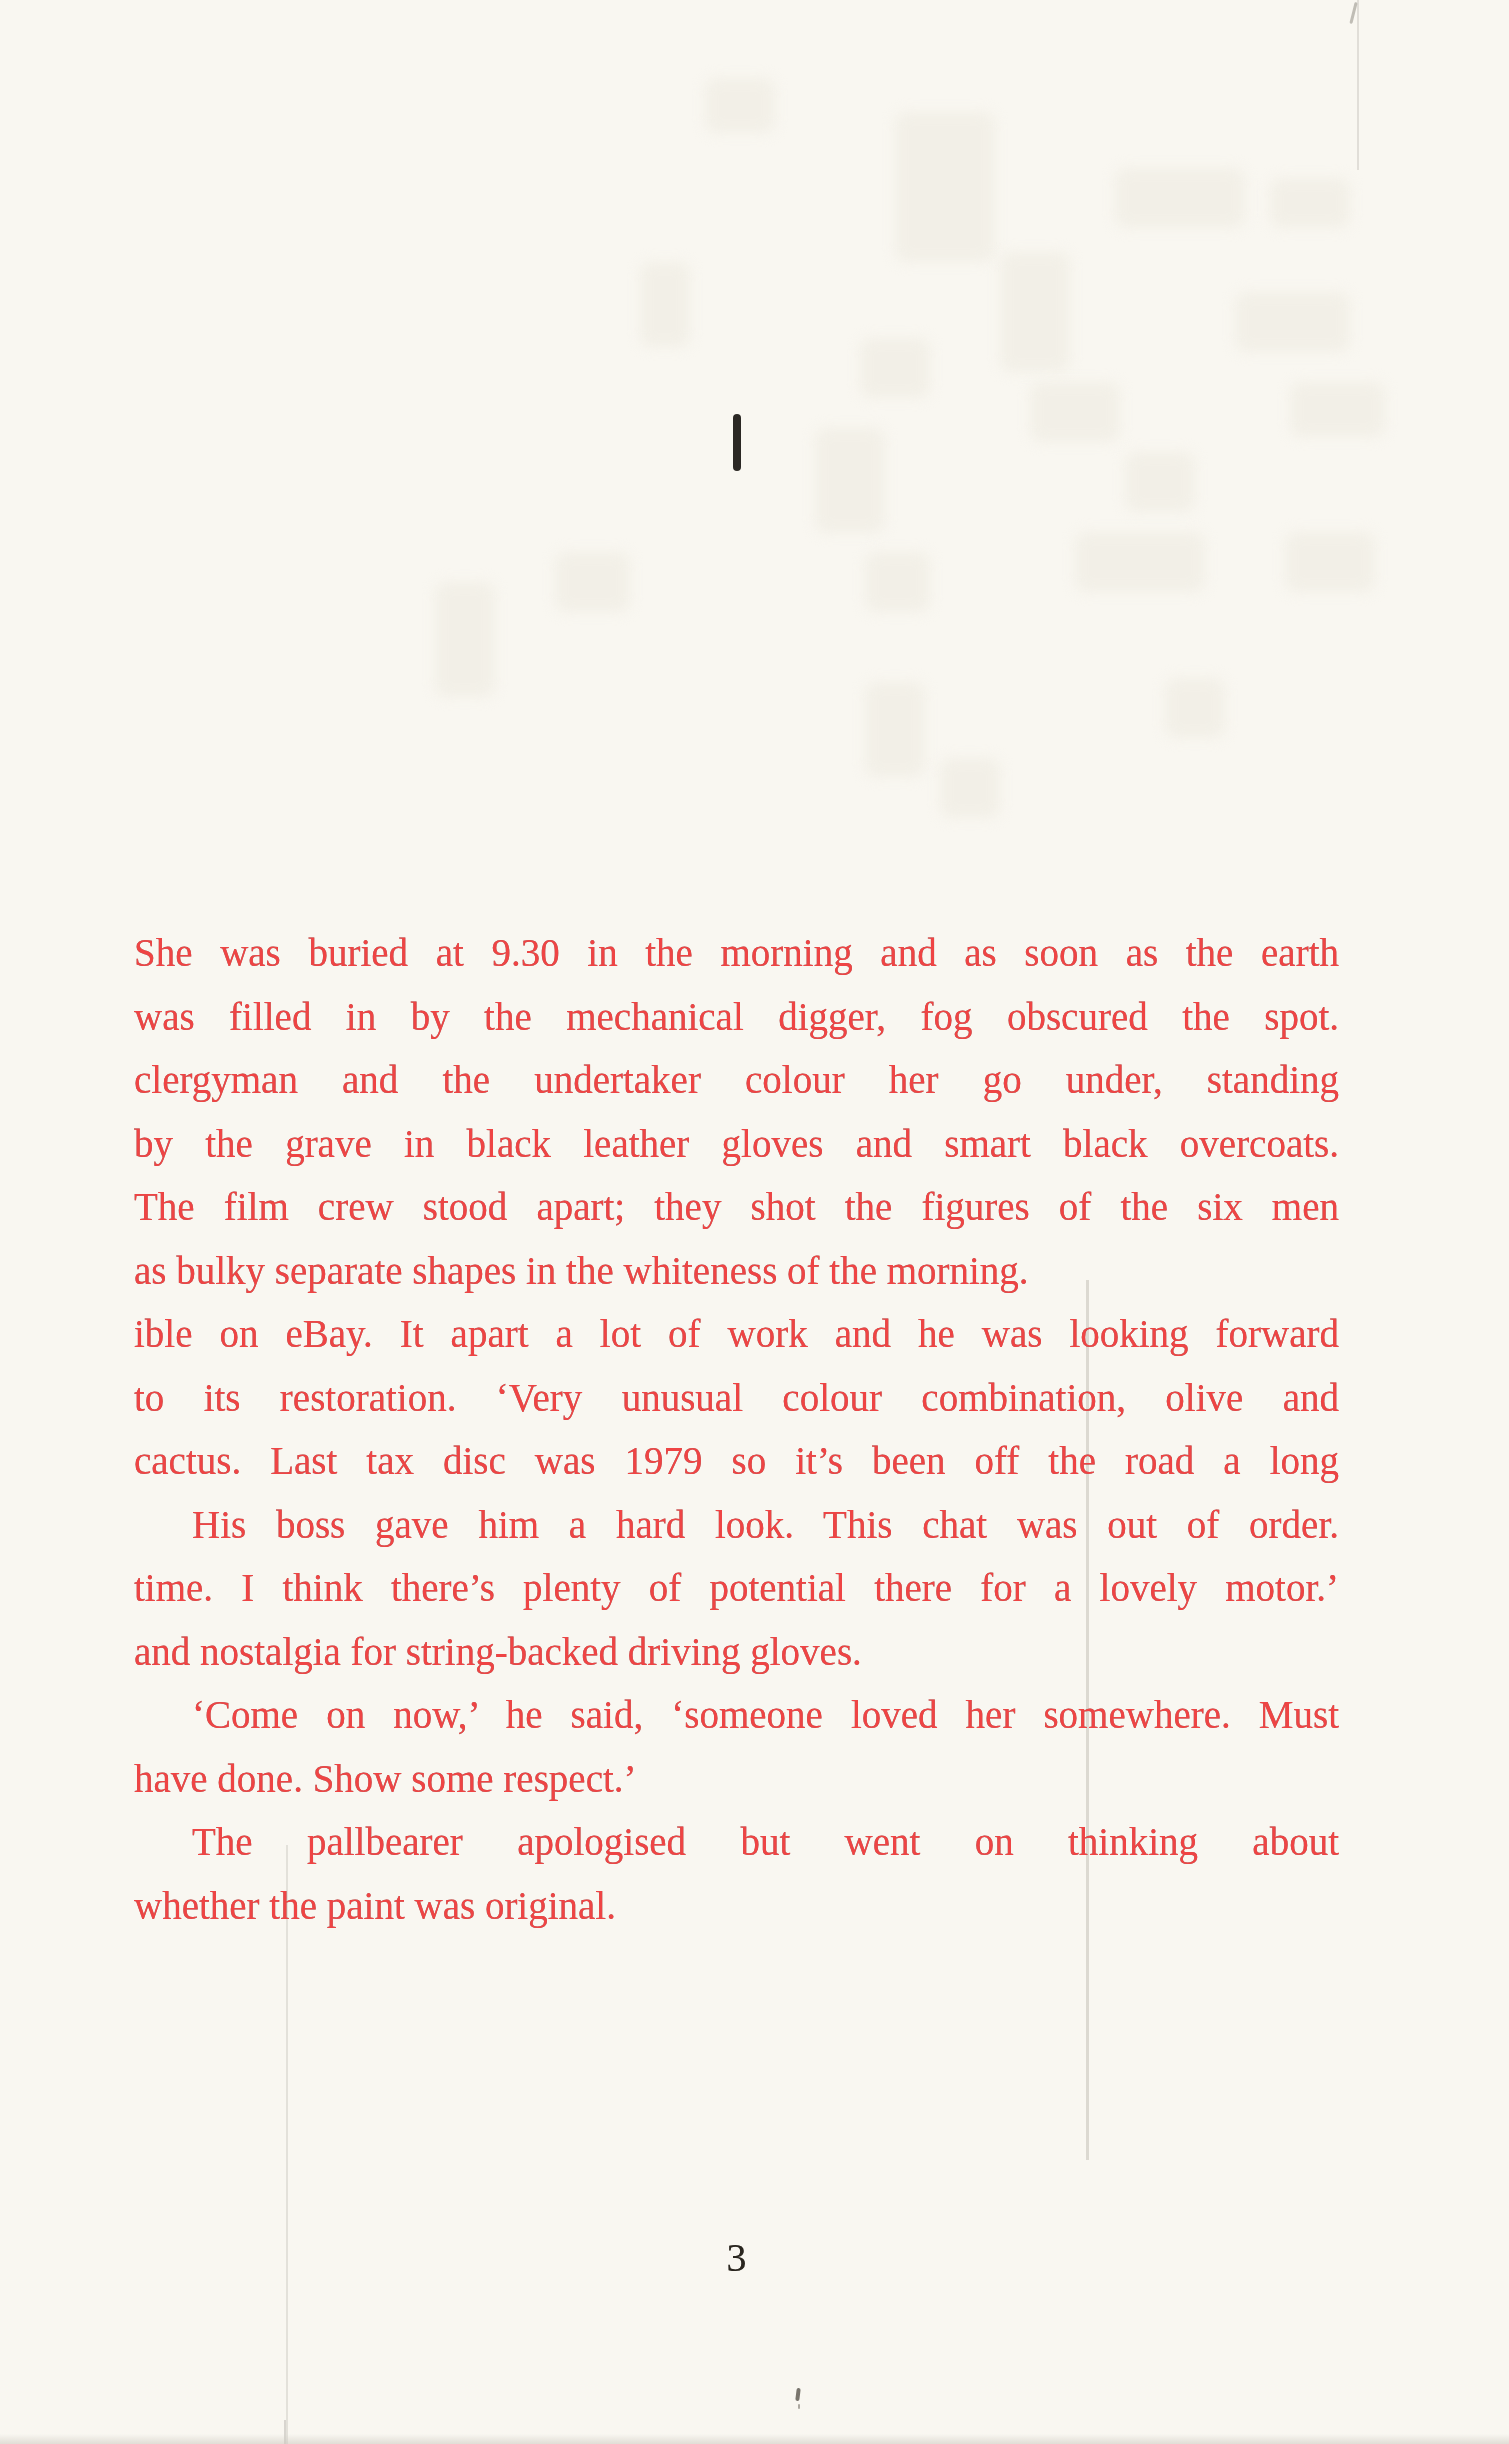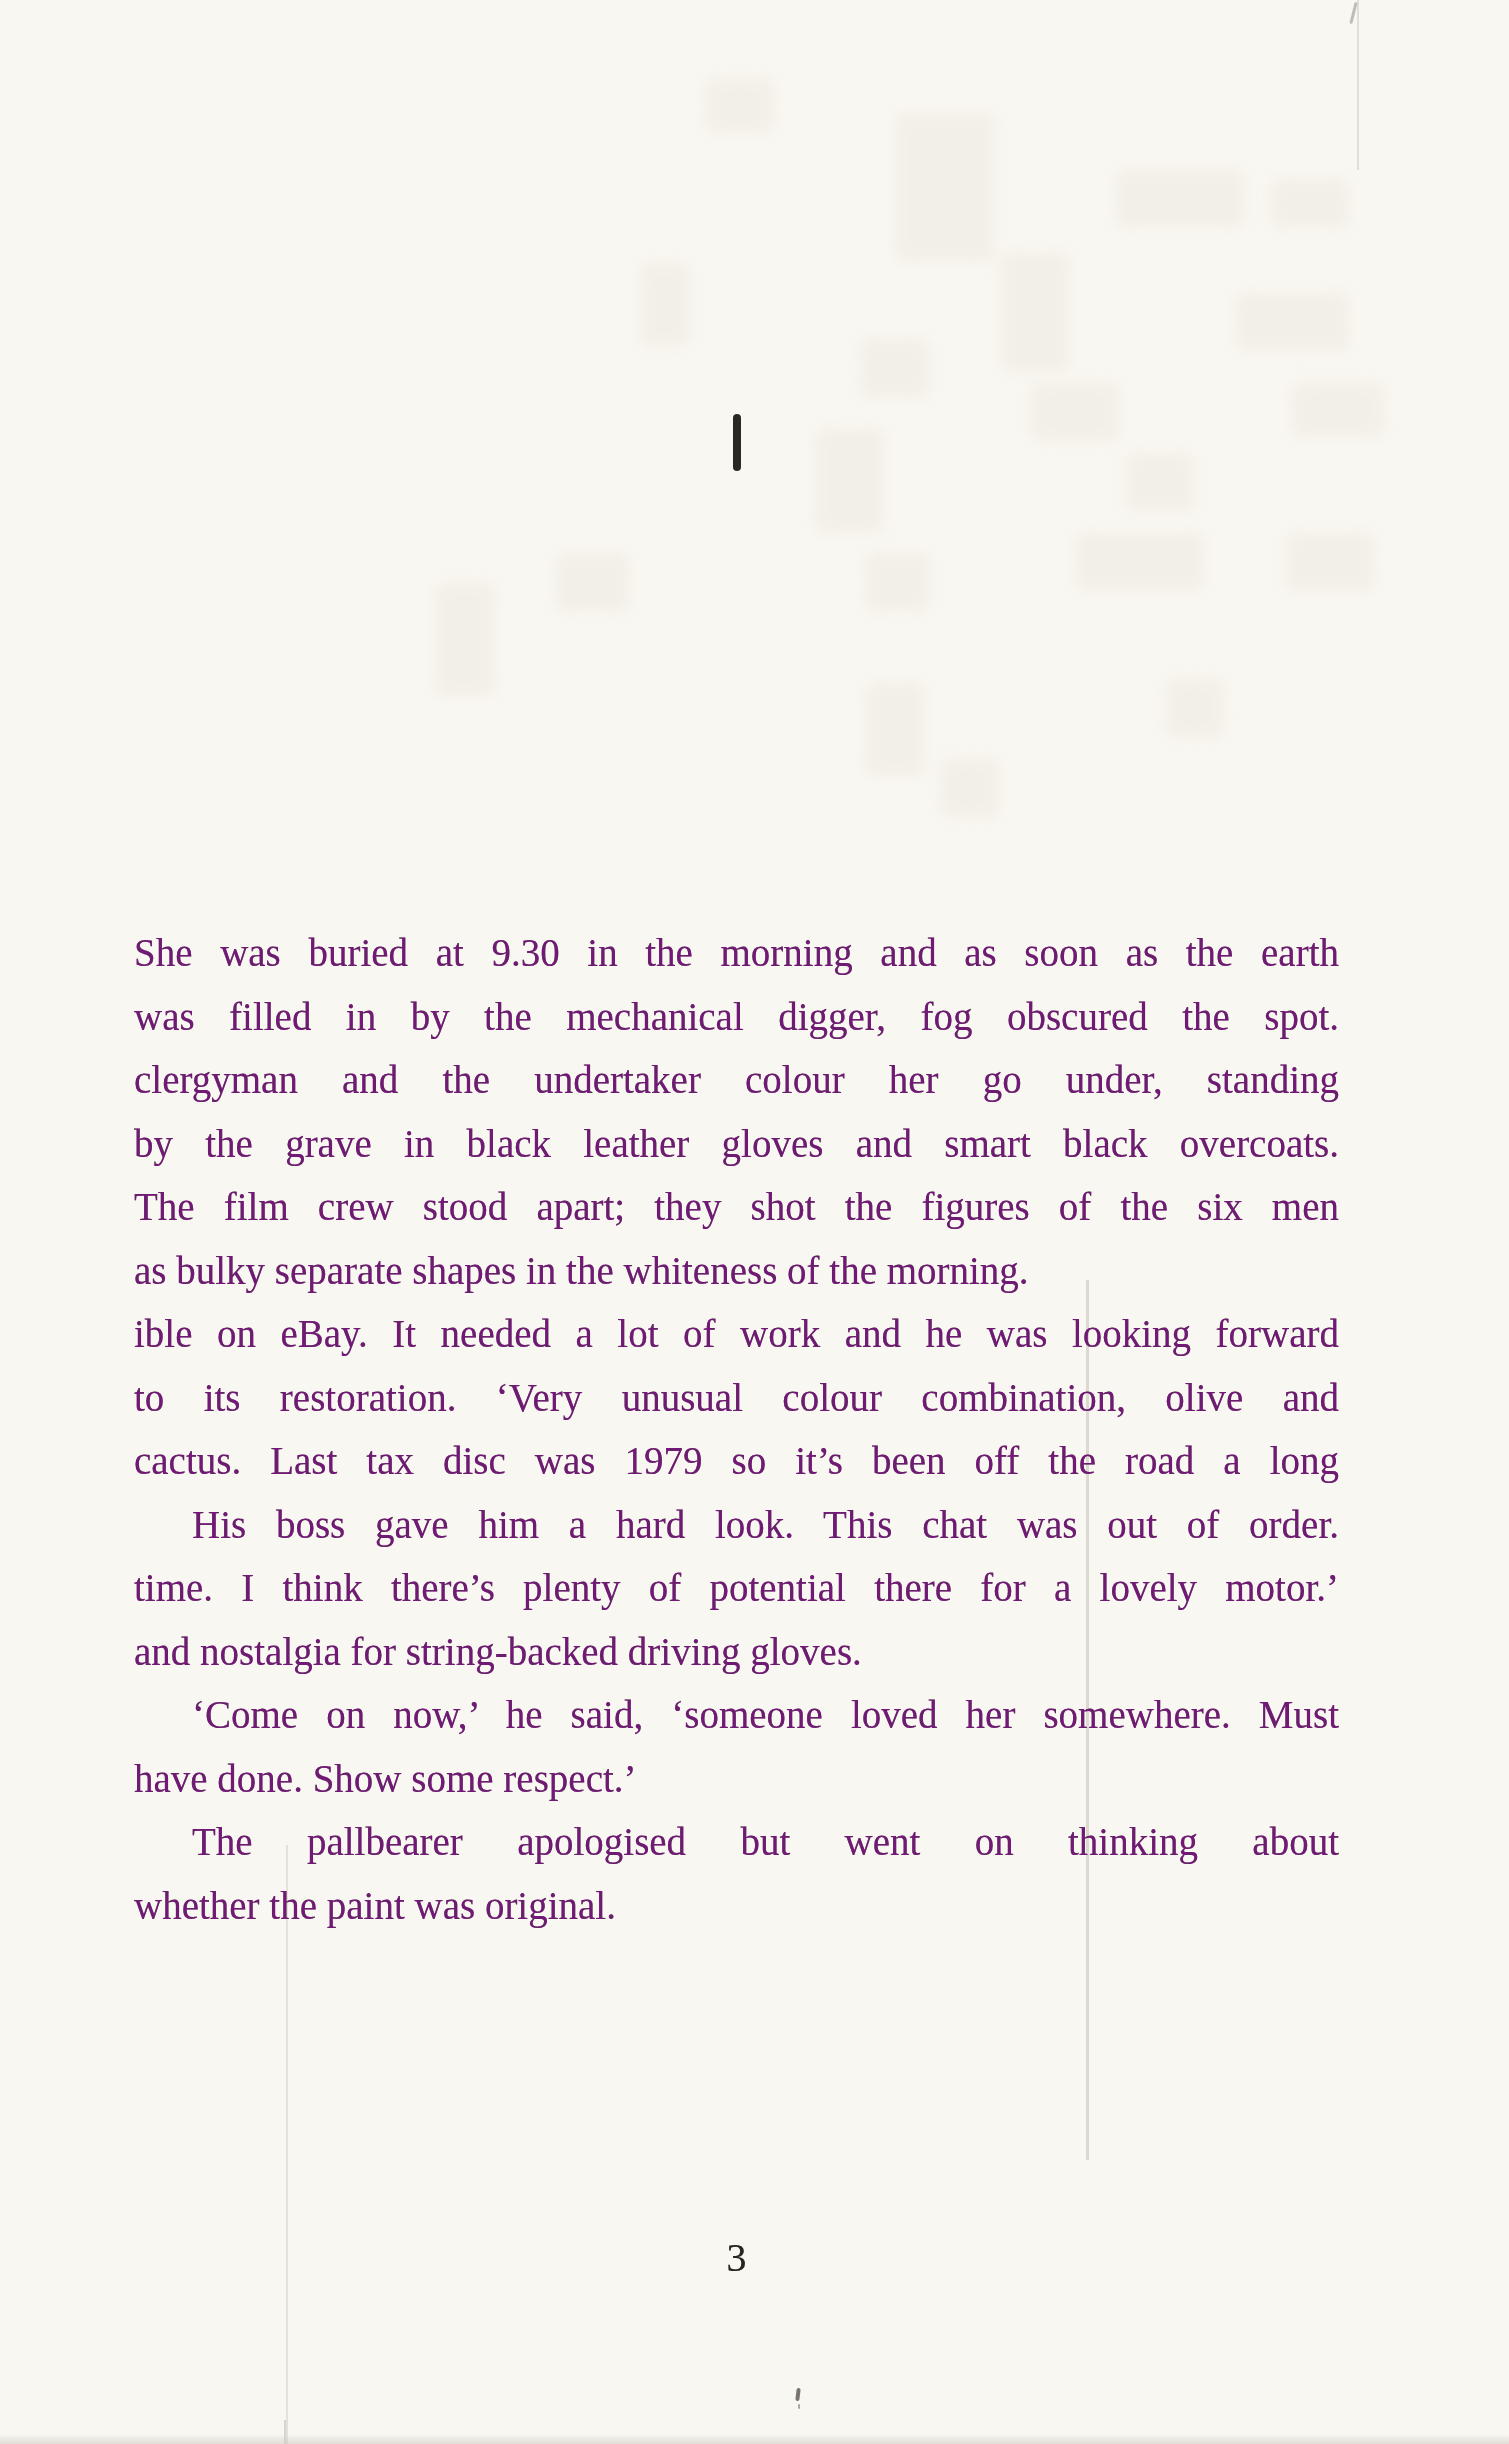--- a/index.html
+++ b/index.html
@@ -44,21 +44,21 @@
   .sr-only {
     position: absolute; width: 1px; height: 1px;
     overflow: hidden; clip: rect(0 0 0 0); white-space: nowrap;
   }
   .body-text {
     position: absolute;
     left: 134px; top: 921px;
     width: 1205px;
     font-size: 39px;
     line-height: 63.5px;
-    color: #701a75;
+    color: #ef4444;
     text-shadow: 0 0 0.4px rgba(35,31,25,0.55);
     font-family: Liberation Serif, serif;
   }
   .line { height: 63.5px; overflow: hidden; }
   .jl { text-align: justify; text-align-last: justify; text-justify: inter-word; }
   .nl { text-align: left; }
   .ind { text-indent: 58px; }
   .page-number {
     position: absolute;
     left: 134px; top: 2234px;
@@ -108,21 +108,21 @@
     <span class="sr-only">1</span>
   </div>
 
   <div class="body-text">
     <div class="line jl">She was buried at 9.30 in the morning and as soon as the earth</div>
     <div class="line jl">was filled in by the mechanical digger, fog obscured the spot.</div>
     <div class="line jl">clergyman and the undertaker colour her go under, standing</div>
     <div class="line jl">by the grave in black leather gloves and smart black overcoats.</div>
     <div class="line jl">The film crew stood apart; they shot the figures of the six men</div>
     <div class="line nl">as bulky separate shapes in the whiteness of the morning.</div>
-    <div class="line jl">ible on eBay. It needed a lot of work and he was looking forward</div>
+    <div class="line jl">ible on eBay. It apart a lot of work and he was looking forward</div>
     <div class="line jl">to its restoration. ‘Very unusual colour combination, olive and</div>
     <div class="line jl">cactus. Last tax disc was 1979 so it’s been off the road a long</div>
     <div class="line jl ind">His boss gave him a hard look. This chat was out of order.</div>
     <div class="line jl">time. I think there’s plenty of potential there for a lovely motor.’</div>
     <div class="line nl">and nostalgia for string-backed driving gloves.</div>
     <div class="line jl ind">‘Come on now,’ he said, ‘someone loved her somewhere. Must</div>
     <div class="line nl">have done. Show some respect.’</div>
     <div class="line jl ind">The pallbearer apologised but went on thinking about</div>
     <div class="line nl">whether the paint was original.</div>
   </div>

